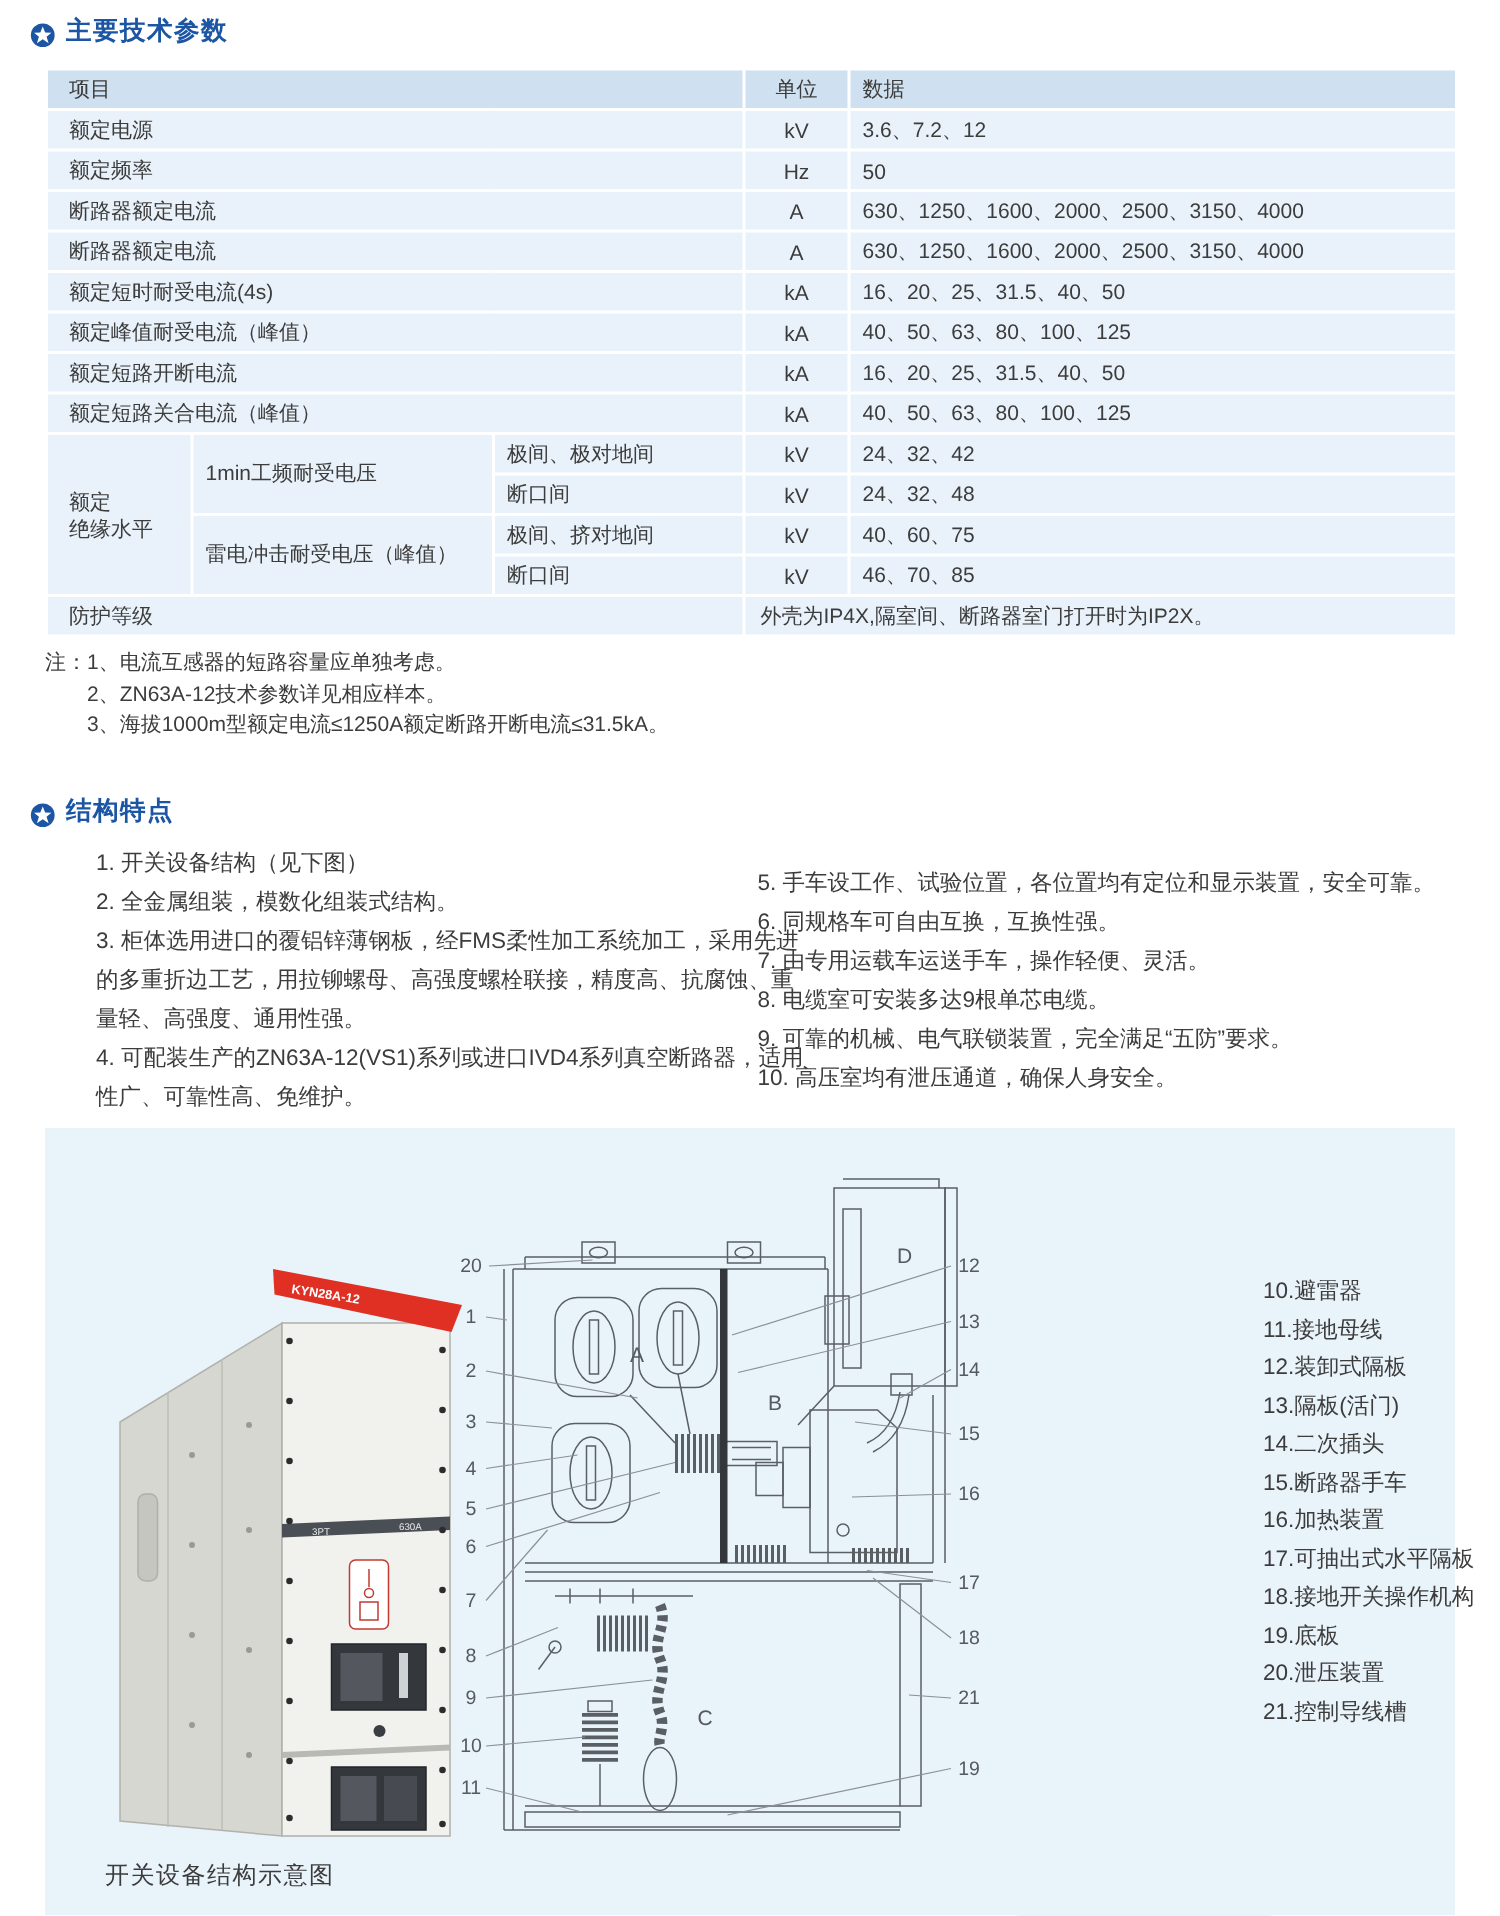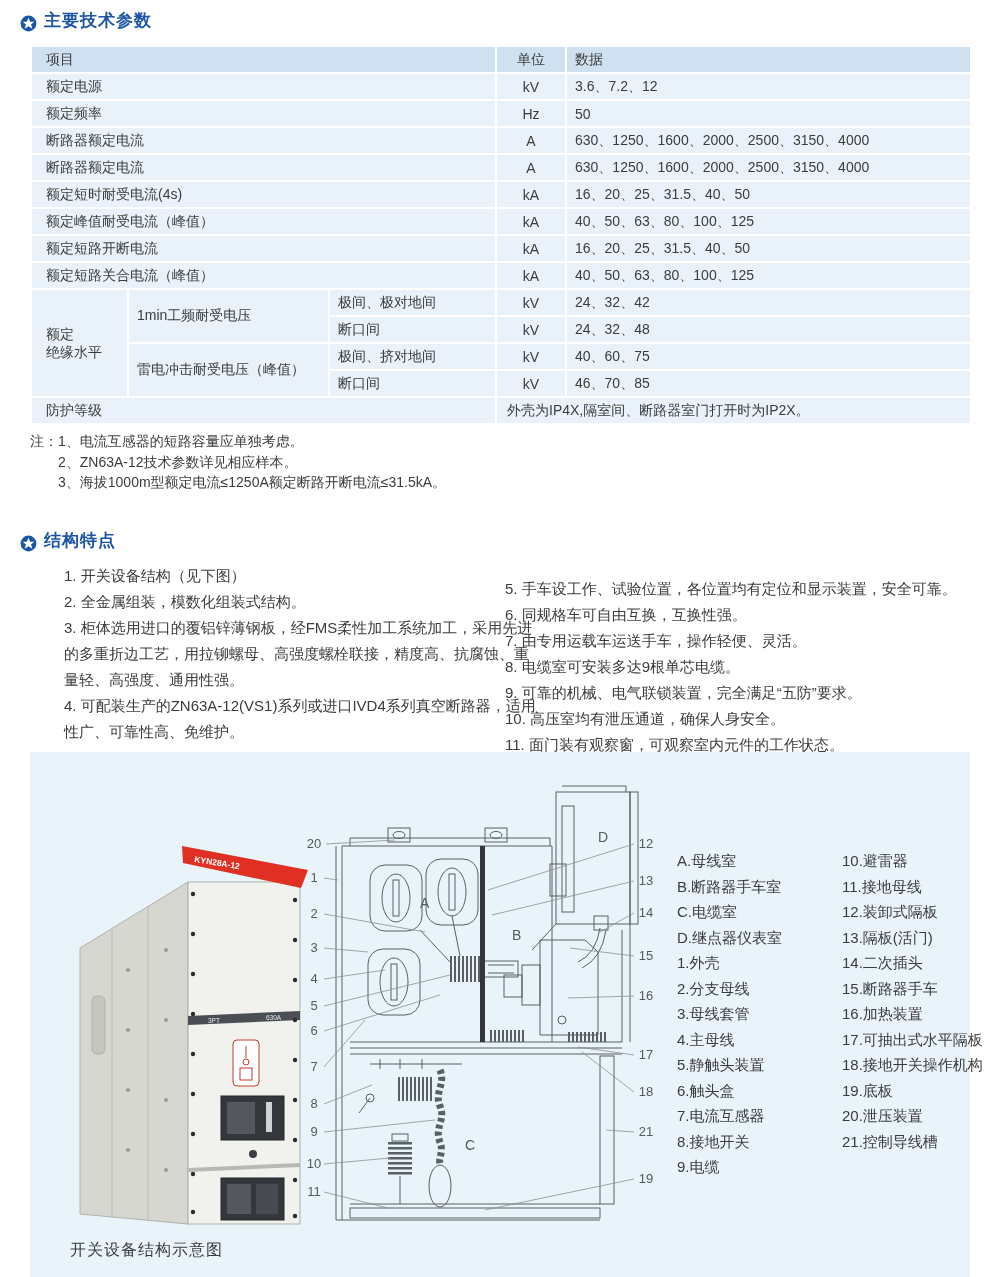--- a/index.html
+++ b/index.html
@@ -163,21 +163,20 @@
   <p>3. 柜体选用进口的覆铝锌薄钢板，经FMS柔性加工系统加工，采用先进的多重折边工艺，用拉铆螺母、高强度螺栓联接，精度高、抗腐蚀、重量轻、高强度、通用性强。</p>
   <p>4. 可配装生产的ZN63A-12(VS1)系列或进口IVD4系列真空断路器，适用性广、可靠性高、免维护。</p>
 </div>
 <div class="abs features-col" style="left:505px; top:564px; width:488px;margin-top:12px;">
   <p>5. 手车设工作、试验位置，各位置均有定位和显示装置，安全可靠。</p>
   <p>6. 同规格车可自由互换，互换性强。</p>
   <p>7. 由专用运载车运送手车，操作轻便、灵活。</p>
   <p>8. 电缆室可安装多达9根单芯电缆。</p>
   <p>9. 可靠的机械、电气联锁装置，完全满足“五防”要求。</p>
   <p>10. 高压室均有泄压通道，确保人身安全。</p>
-  <p>11. 面门装有观察窗，可观察室内元件的工作状态。</p>
 </div>
 
 <div class="abs panel" style="left:30px; top:752px; width:940px; height:525px;">
 
   <svg class="abs" style="left:40px; top:68px;" width="240" height="420" viewBox="0 0 240 420">
 
     <polygon points="10,128 118,62 118,404 10,394" fill="#d7d7d2" stroke="#b2b2ac" stroke-width="1"></polygon>
     <line x1="42" y1="108" x2="42" y2="398" stroke="#bdbdb8"></line>
     <line x1="78" y1="86" x2="78" y2="400" stroke="#bdbdb8"></line>
     <rect x="22" y="176" width="13" height="58" rx="5" fill="#c6c6c1" stroke="#b0b0aa"></rect>
@@ -348,35 +347,20 @@
     </g>
 
     <g class="room-letter">
       <text x="120" y="128">A</text>
       <text x="212" y="160">B</text>
       <text x="165" y="370">C</text>
       <text x="298" y="62">D</text>
     </g>
   </svg>
 
-  <div class="abs legend" style="left:647px; top:96px; width:130px;">
-    <div>A.母线室</div>
-    <div>B.断路器手车室</div>
-    <div>C.电缆室</div>
-    <div>D.继点器仪表室</div>
-    <div>1.外壳</div>
-    <div>2.分支母线</div>
-    <div>3.母线套管</div>
-    <div>4.主母线</div>
-    <div>5.静触头装置</div>
-    <div>6.触头盒</div>
-    <div>7.电流互感器</div>
-    <div>8.接地开关</div>
-    <div>9.电缆</div>
-  </div>
   <div class="abs legend" style="left:780px; top:96px; width:170px;margin-left:32px;">
     <div>10.避雷器</div>
     <div>11.接地母线</div>
     <div>12.装卸式隔板</div>
     <div>13.隔板(活门)</div>
     <div>14.二次插头</div>
     <div>15.断路器手车</div>
     <div>16.加热装置</div>
     <div>17.可抽出式水平隔板</div>
     <div>18.接地开关操作机构</div>

